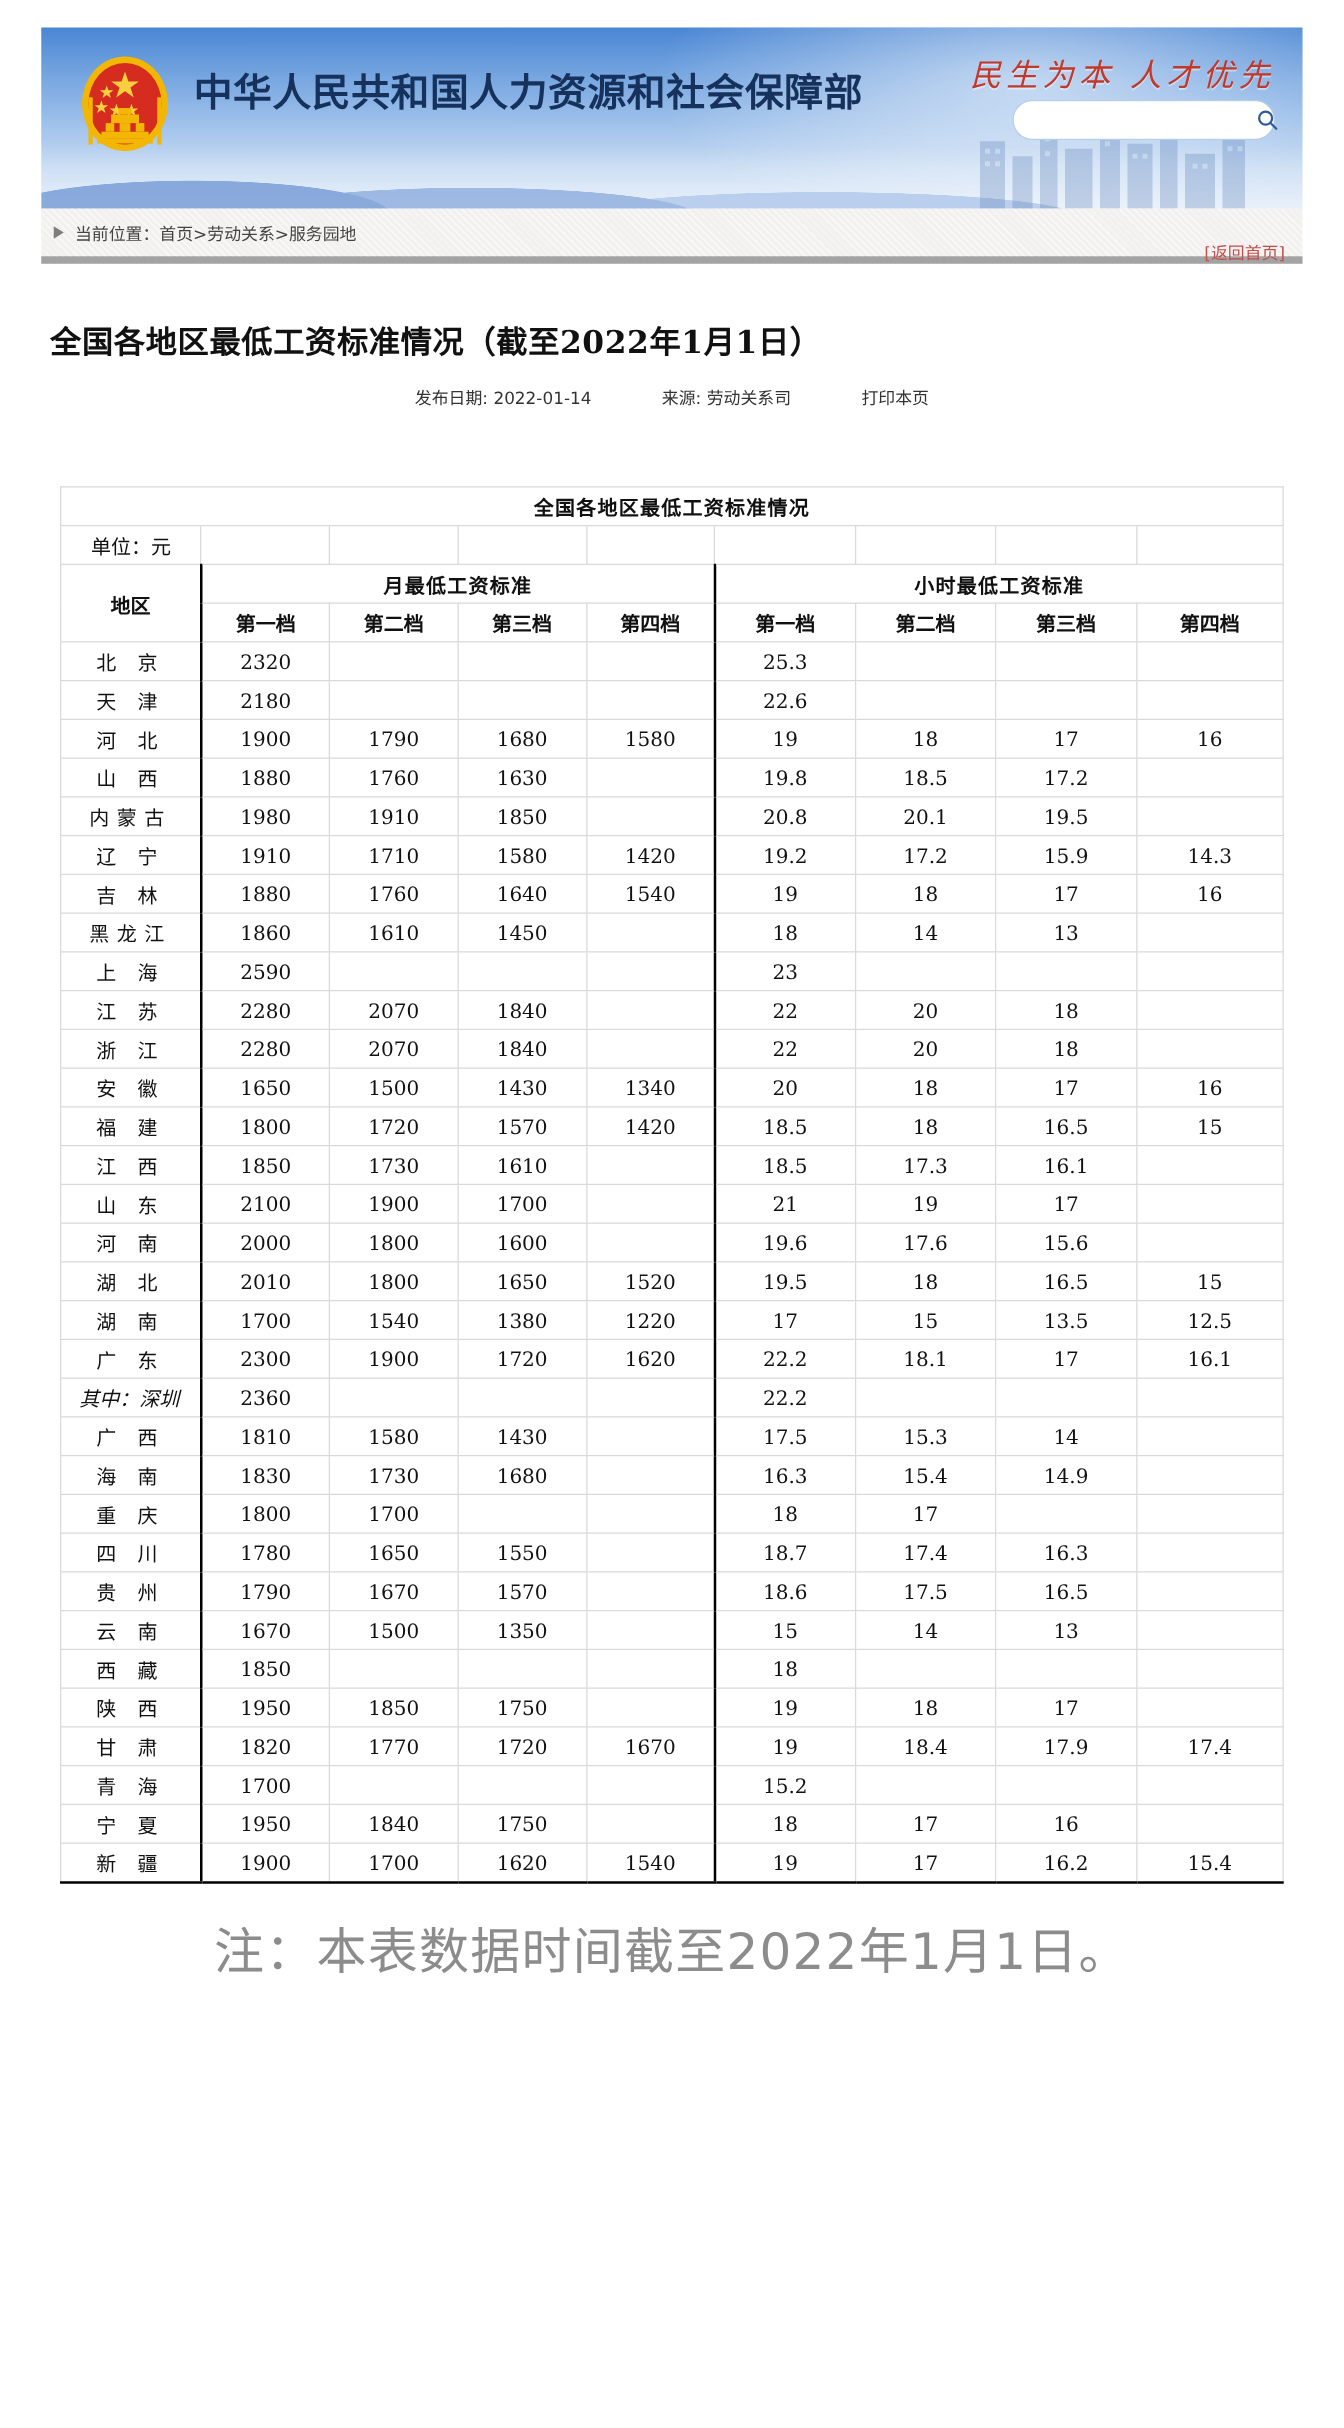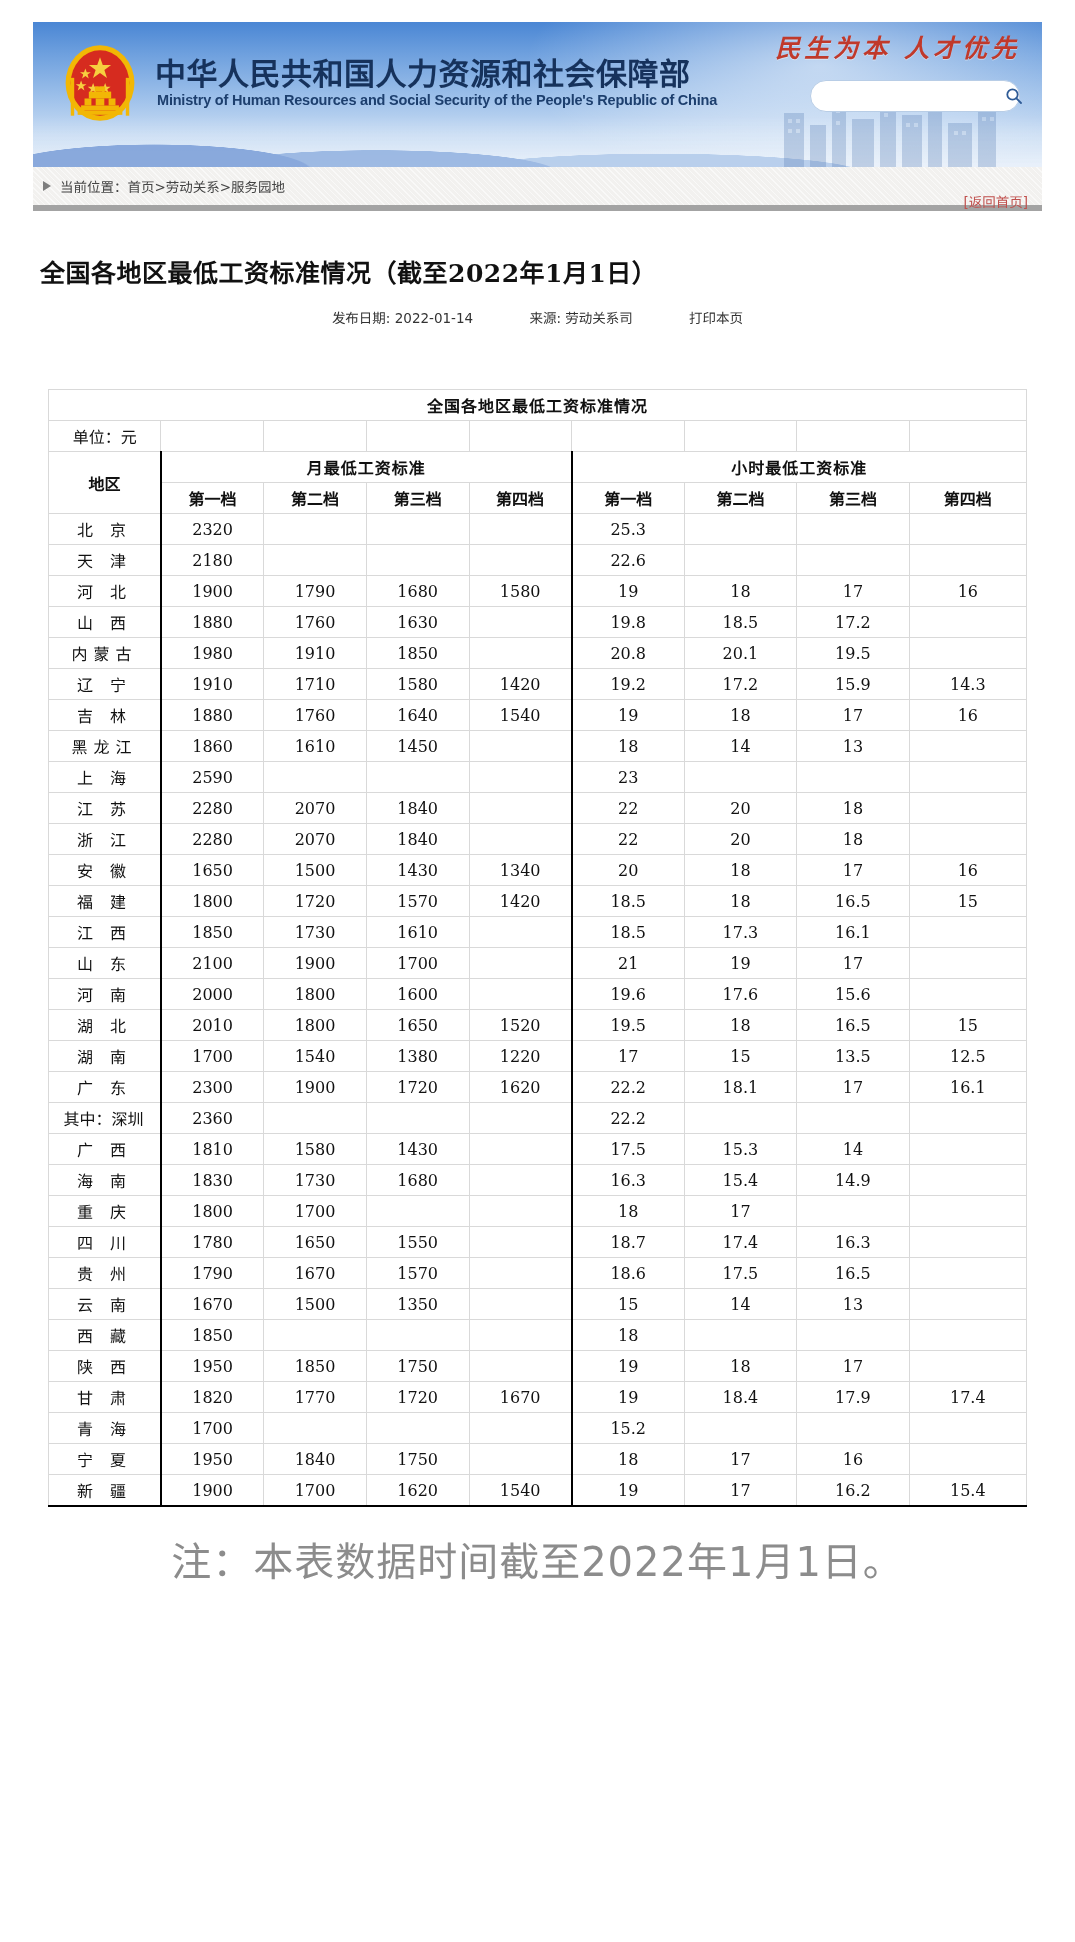--- a/index.html
+++ b/index.html
@@ -50,23 +50,23 @@
     white-space:nowrap;
     text-align:right;
   }
   .title-en{
     position:absolute;left:124px;top:70px;
     font-family:"Liberation Sans",sans-serif;
     font-size:14.5px;font-weight:bold;color:#1d3f6e;letter-spacing:-.2px;
     white-space:nowrap;
   }
   .slogan{
-    position:absolute;right:22px;top:6px;
+    position:absolute;right:22px;top:18px;
     font-family:"DejaVu Serif","Liberation Serif",serif;
-    font-size:25px;font-weight:bold;color:#c0392b;
+    font-size:25px;font-weight:normal;color:#c0392b;
     letter-spacing:4px;
     font-style:italic;
     white-space:nowrap;
     text-shadow:0 1px 0 rgba(255,255,255,.4);
   }
   .searchbox{
     position:absolute;right:22px;top:58px;
     width:208px;height:30px;
     background:#fff;border:1px solid #b8cde6;border-radius:16px;
     display:flex;align-items:center;
@@ -195,21 +195,21 @@
     font-size:16px;
   }
   td.region{
     border:1px solid #000;
     font-size:16.5px;
     text-align:center;
     letter-spacing:6px;
     padding-left:6px;
     font-weight:normal;
   }
-  td.region.nospace{ letter-spacing:0; padding-left:0; }
+  td.region.nospace{ letter-spacing:0; padding-left:0;font-style:italic; }
   .sep-left{ border-left:2px solid #000 !important; }
   tr.last-row td{ border-bottom:2px solid #000; }
 
   
   .note{
     margin:26px 34px 0 34px;
     text-align:center;
     font-family:"DejaVu Sans","Liberation Sans",sans-serif;
     font-size:40px;
     line-height:1.45;
@@ -276,21 +276,20 @@
         <rect x="40" y="68" width="5" height="8"></rect>
         <rect x="55" y="68" width="5" height="8"></rect>
       </g>
       <g fill="#f2b705">
         <rect x="16" y="44" width="4" height="44"></rect>
         <rect x="80" y="44" width="4" height="44"></rect>
       </g>
     </svg>
 
     <div class="title-cn">中华人民共和国人力资源和社会保障部</div>
-    <div class="title-en">Ministry of Human Resources and Social Security of the People's Republic of China</div>
     <div class="slogan">民生为本  人才优先</div>
 
     <div class="searchbox">
       <input type="text" value="" placeholder="" style="">
       <span class="search-icon">
         <svg width="18" height="18" viewBox="0 0 18 18">
           <circle cx="7.5" cy="7.5" r="5.2" fill="none" stroke="#2f5b96" stroke-width="1.8"></circle>
           <line x1="11.4" y1="11.4" x2="16" y2="16" stroke="#2f5b96" stroke-width="1.8" stroke-linecap="round"></line>
         </svg>
       </span>

